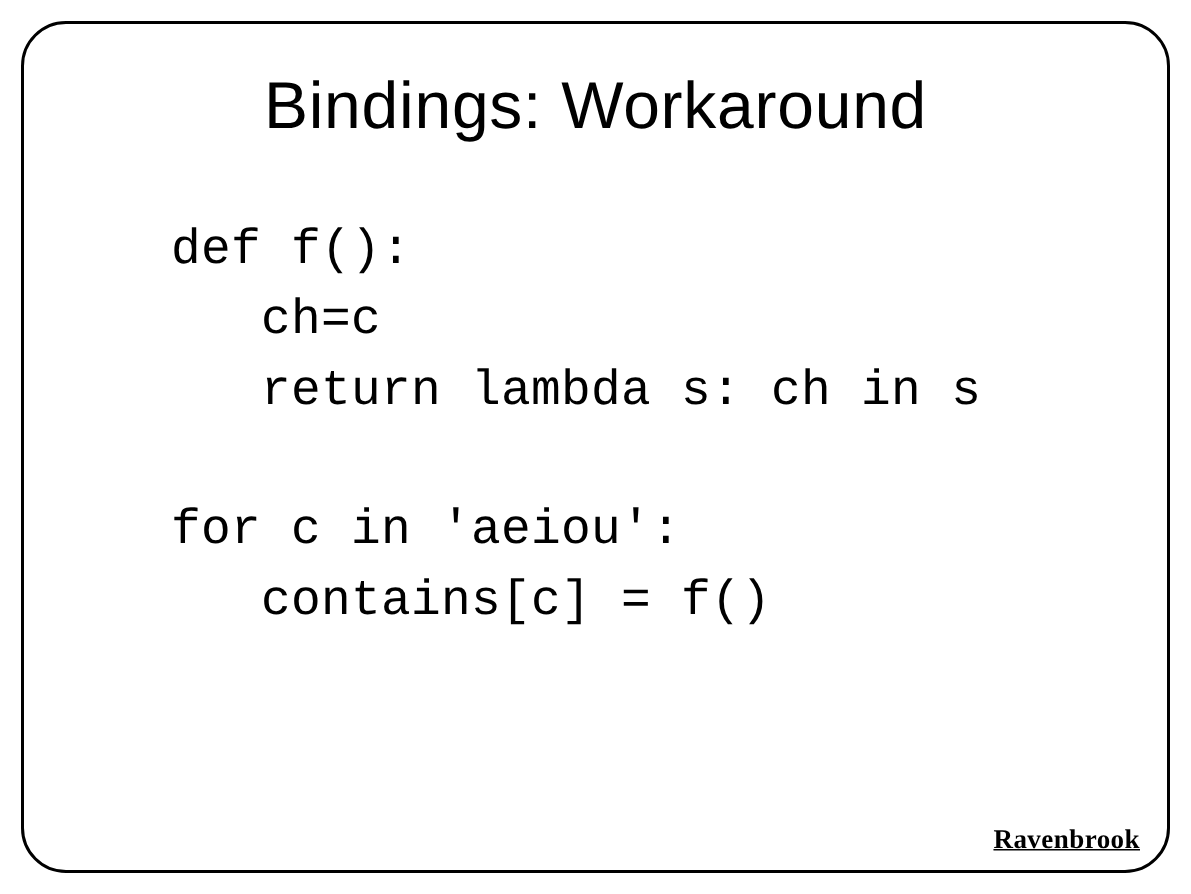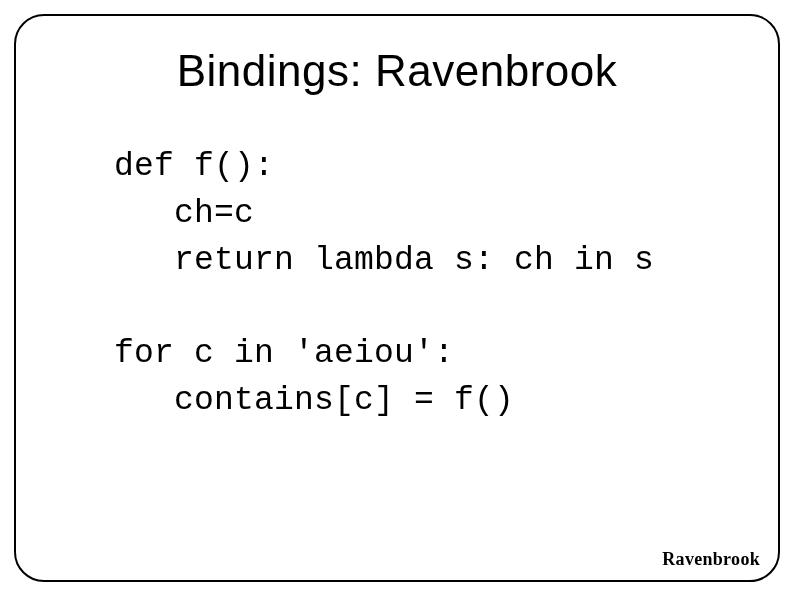--- a/index.html
+++ b/index.html
@@ -43,27 +43,28 @@
     }
     .footer-logo {
       position: absolute;
       right: 18px;
       bottom: 10px;
       font-family: "Georgia", "Times New Roman", serif;
       font-size: 18px;
       font-weight: bold;
       color: #000000;
       letter-spacing: 0.3px;
+      text-decoration: underline;
     }
   </style>
 </head>
 <body>
 
 <div class="slide-frame">
-  <h1 class="slide-title">Bindings: Ravenbrook</h1>
+  <h1 class="slide-title">Bindings: Workaround</h1>
   <div class="code-block">def f():
    ch=c
    return lambda s: ch in s
 
 for c in 'aeiou':
    contains[c] = f()</div>
   <div class="footer-logo">Ravenbrook</div>
 </div>
 
 </body></html>

